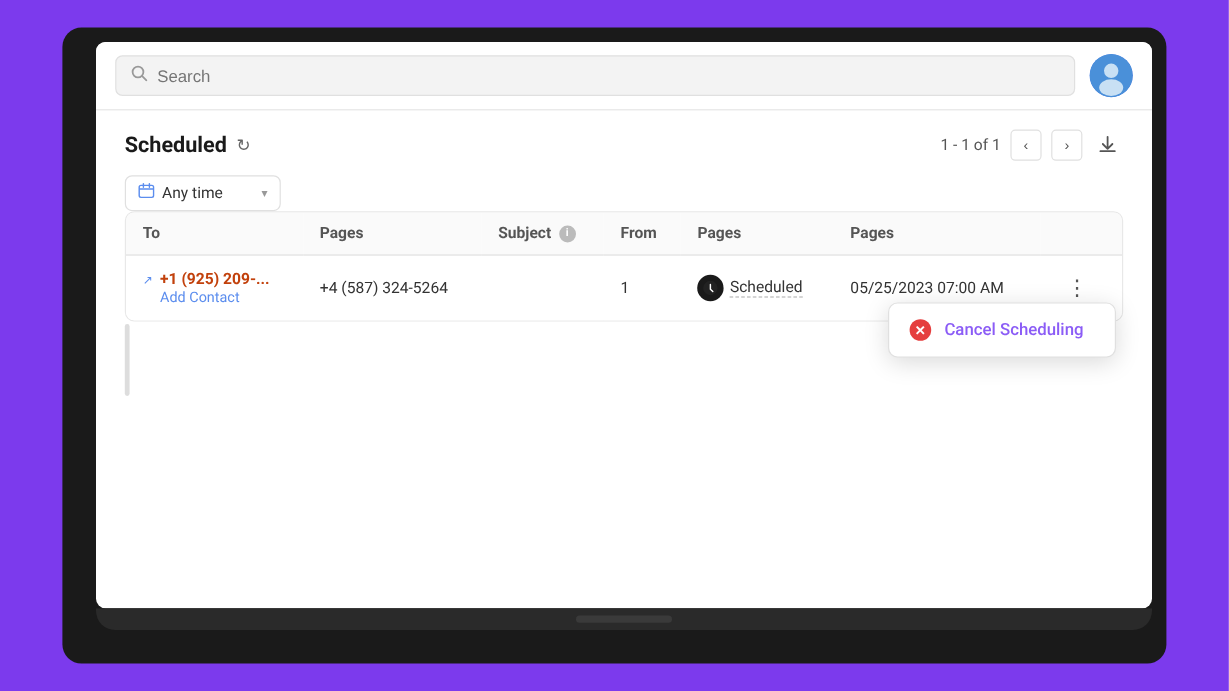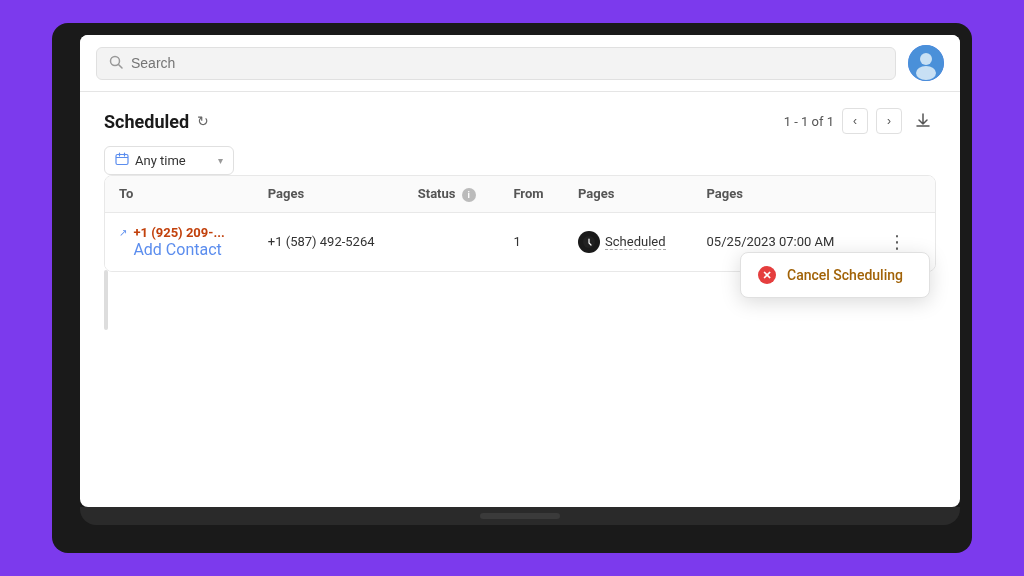--- a/index.html
+++ b/index.html
@@ -239,21 +239,21 @@
       color: #5b8dee;
       font-size: 10px;
       margin-top: 2px;
     }
     .to-number {
       font-weight: 700;
       font-size: 13px;
       color: #c2410c;
     }
     .add-contact {
-      font-size: 16px;
+      font-size: 12px;
       color: #5b8dee;
       cursor: pointer;
     }
     .status-badge {
       display: flex;
       align-items: center;
       gap: 5px;
       font-size: 13px;
       color: #333;
     }
@@ -347,21 +347,21 @@
       border-radius: 50%;
       background: #e53e3e;
       color: #fff;
       display: flex;
       align-items: center;
       justify-content: center;
       font-size: 11px;
       font-weight: 700;
     }
     .cancel-scheduling-text {
-      color: #a16207;
+      color: #8b5cf6;
       font-weight: 500;
     }
   </style>
 </head>
 <body>
 
 <div class="laptop-outer">
   <div class="screen">
     <div class="app-container">
 
@@ -418,41 +418,41 @@
           </div>
         </div>
 
         <div class="table-container">
           <table class="table">
             <thead>
               <tr>
                 <th>To</th>
                 <th>Pages</th>
                 <th>
-                  <span>Status</span>
+                  <span>Subject</span>
                   <span class="info-icon">i</span>
                 </th>
                 <th>From</th>
                 <th>Pages</th>
                 <th>Pages</th>
                 <th></th>
               </tr>
             </thead>
             <tbody>
               <tr>
                 <td>
                   <div class="to-cell">
                     <span class="external-link-icon">↗</span>
                     <div>
                       <div class="to-number">+1 (925) 209-...</div>
                       <div class="add-contact">Add Contact</div>
                     </div>
                   </div>
                 </td>
-                <td>+1 (587) 492-5264</td>
+                <td>+4 (587) 324-5264</td>
                 <td></td>
                 <td>1</td>
                 <td>
                   <div class="status-badge">
                     <div class="status-icon">
                       <svg width="14" height="14" viewBox="0 0 14 14" fill="none">
                         <circle cx="7" cy="7" r="6" fill="#222"></circle>
                         <path d="M7 4v4l2 2" stroke="#fff" stroke-width="1.2" stroke-linecap="round"></path>
                       </svg>
                     </div>

